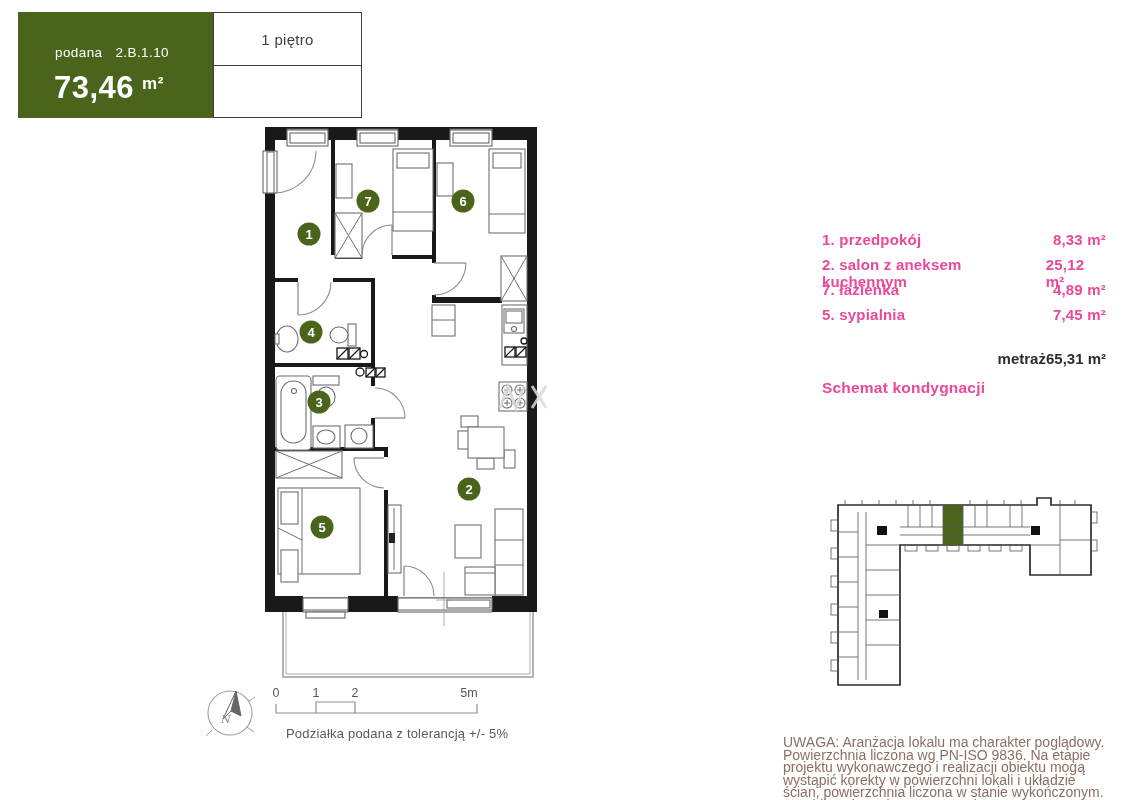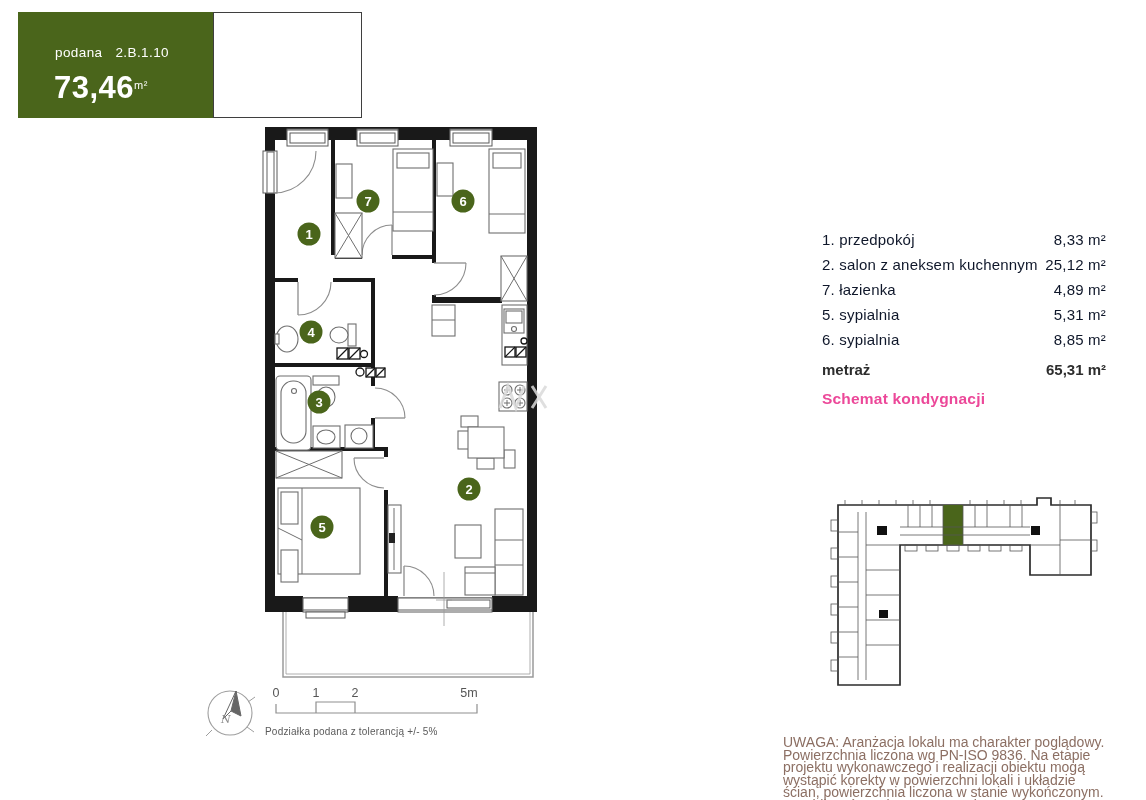--- a/index.html
+++ b/index.html
@@ -9,34 +9,34 @@
   }
   html,body{margin:0;padding:0;background:#fff;}
   .page{position:relative;width:1146px;height:800px;background:#fff;overflow:hidden;
         font-family:"Liberation Sans","DejaVu Sans",sans-serif;}
 
   
   .tag-green{position:absolute;left:18px;top:12px;width:195px;height:106px;background:var(--green);color:#fff;}
   .tag-line1{position:absolute;left:37px;top:33px;font-size:13.5px;letter-spacing:.4px;}
   .tag-line1 .lokal-value{margin-left:13px;}
   .tag-line2{position:absolute;left:36px;top:58px;font-size:31px;font-weight:700;letter-spacing:.5px;}
-  .tag-line2 .unit{font-size:11px;font-weight:400;position:relative;top:-9px;}
+  .tag-line2 .unit{font-size:17px;font-weight:700;margin-left:8px;position:relative;top:-9px;}
   .tag-boxes{position:absolute;left:213px;top:12px;width:149px;height:106px;border:1px solid #3f3f3f;box-sizing:border-box;background:#fff;}
   .tag-cell{height:52px;display:flex;align-items:center;justify-content:center;font-size:15px;color:#3f3f3f;letter-spacing:.3px;}
   .tag-cell.first{border-bottom:1px solid #3f3f3f;}
 
   
   .legend{position:absolute;left:822px;top:231px;width:284px;}
-  .room-row{display:flex;justify-content:space-between;align-items:baseline;height:25px;font-size:15px;color:#0f172a;letter-spacing:.2px;}
-  .total-row{display:flex;justify-content:space-between;align-items:baseline;height:26px;margin-top:5px;font-size:15px;font-weight:700;color:#2d2d2d;}
+  .room-row{display:flex;justify-content:space-between;align-items:baseline;height:25px;font-size:15px;color:#ec4899;letter-spacing:.2px;font-weight:bold;}
+  .total-row{display:flex;justify-content:flex-end;align-items:baseline;height:26px;margin-top:19px;font-size:15px;font-weight:700;color:#2d2d2d;}
   .schematic-title{margin-top:3px;font-size:15.5px;font-weight:700;color:#ec4899;letter-spacing:.2px;}
 
   
   .disclaimer{position:absolute;left:783px;top:736px;width:333px;font-size:14px;line-height:12.6px;color:var(--disc);}
-  .scale-note{position:absolute;left:265px;top:726px;font-size:10px;color:#5a5a5a;letter-spacing:.2px;}
+  .scale-note{position:absolute;left:286px;top:726px;font-size:13px;color:#5a5a5a;letter-spacing:.2px;}
 
   
   svg{position:absolute;overflow:visible;}
   .walls rect{fill:var(--wall);}
   .winframe rect{fill:#fff;stroke:#5a5a5a;stroke-width:1;}
   .winwhite{fill:#fff;stroke:none;}
   .doors path{fill:none;stroke:#8d8d8d;stroke-width:1.1;}
   .doors line{stroke:#8d8d8d;stroke-width:1.3;}
   .doorleaf{fill:#fff;stroke:#6f6f6f;stroke-width:1.1;}
   .furn rect,.furn ellipse,.furn circle,.furn path{fill:#fff;stroke:#6f6f6f;stroke-width:1.1;}
@@ -70,20 +70,21 @@
 
   <div class="tag-green">
     <div class="tag-line1">
       <span>podana</span><span class="lokal-value">2.B.1.10</span>
     </div>
     <div class="tag-line2">
       <span>73,46</span><span class="unit">m²</span>
     </div>
   </div>
   <div class="tag-boxes">
+    <div class="tag-cell first">1 piętro</div>
   </div>
 
   <svg style="left:255px;top:115px;" width="300" height="575" viewBox="255 115 300 575">
 
     <g class="walls">
       <rect x="265" y="127" width="272" height="13"></rect>
       <rect x="265" y="127" width="10" height="485"></rect>
       <rect x="527" y="127" width="10" height="485"></rect>
       <rect x="265" y="596" width="38" height="16"></rect>
       <rect x="348" y="596" width="50" height="16"></rect>
@@ -306,27 +307,23 @@
     </div>
 
     <div class="room-row">
       <span>7. łazienka</span>
       <span>4,89 m²</span>
     </div>
 
 
     <div class="room-row">
       <span>5. sypialnia</span>
-      <span>5,31 m²</span>
-    </div>
-
-    <div class="room-row">
-      <span>6. sypialnia</span>
-      <span>8,85 m²</span>
-    </div>
+      <span>7,45 m²</span>
+    </div>
+
 
   </div>
     <div class="total-row">
       <span>metraż</span>
       <span>65,31 m²</span>
     </div>
     <div class="schematic-title">Schemat kondygnacji</div>
   </div>
 
   <svg style="left:825px;top:490px;" width="292" height="210" viewBox="825 490 292 210">

